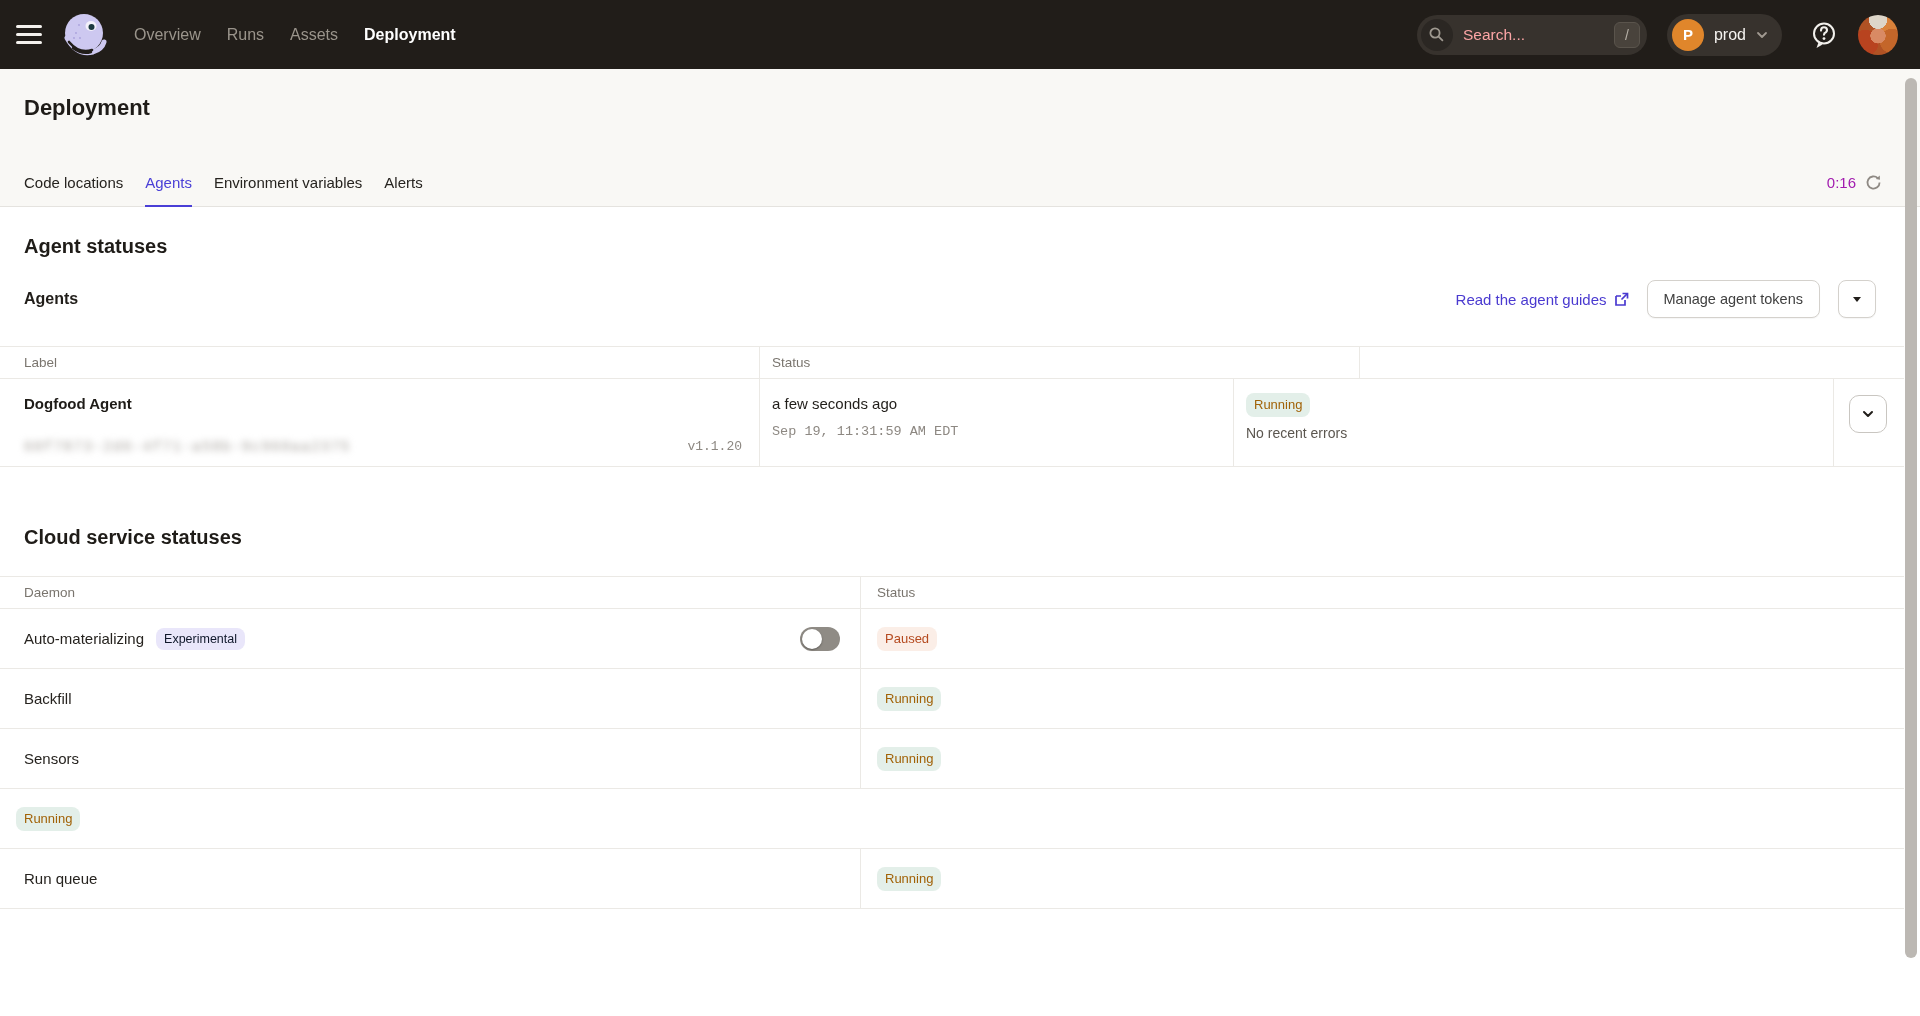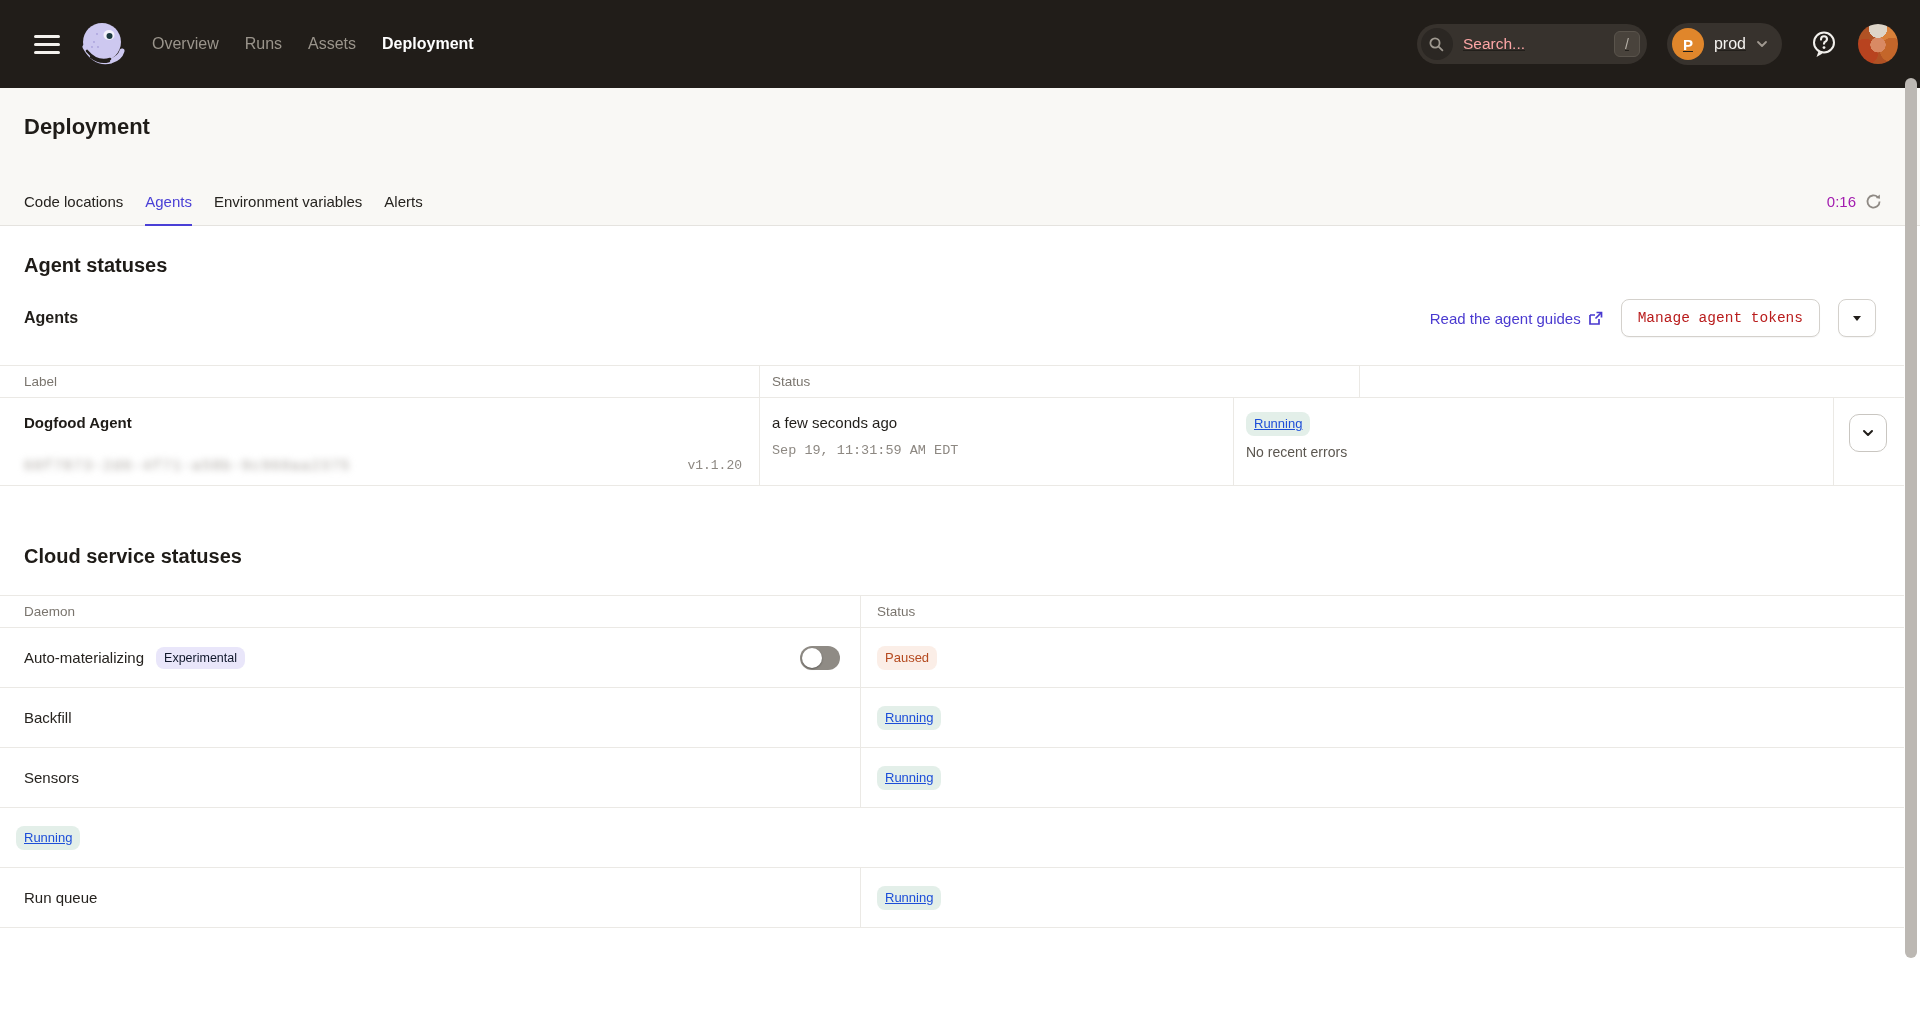--- a/index.html
+++ b/index.html
@@ -1,21 +1,21 @@
 <!DOCTYPE html>
 <html><head>
 <meta charset="utf-8">
 <style>
   * { margin:0; padding:0; box-sizing:border-box; }
   html,body { width:1920px; height:1016px; overflow:hidden; }
   body { font-family:"Liberation Sans", sans-serif; background:#ffffff; color:#211e1a; }
   .mono { font-family:"Liberation Mono","DejaVu Sans Mono",monospace; }
 
   
-  .topnav { height:88px; background:#211d19; display:flex; align-items:center; padding:0 22px 0 34px; position:relative;text-decoration:underline; }
+  .topnav { height:69px; background:#211d19; display:flex; align-items:center; padding:0 22px 0 16px; position:relative; }
   .hamburger { width:30px; height:30px; background:none; border:none; cursor:pointer; display:flex; flex-direction:column; justify-content:center; gap:5px; }
   .hamburger span { display:block; width:26px; height:3px; background:#f4f2ee; border-radius:2px; }
   .logo { margin-left:14px; width:48px; height:48px; display:flex; align-items:center; justify-content:center; cursor:pointer; }
   .navlinks { display:flex; align-items:center; gap:26px; margin-left:26px; }
   .navlink { font-size:16px; font-weight:500; color:#9a948b; text-decoration:none; cursor:pointer; }
   .navlink.active { color:#ffffff; font-weight:600; }
   .nav-right { margin-left:auto; display:flex; align-items:center; }
   .search { width:230px; height:40px; background:#37322d; border-radius:20px; display:flex; align-items:center; cursor:text; }
   .search-iconwrap { width:32px; height:32px; margin-left:4px; border-radius:50%; background:#2b2723; display:flex; align-items:center; justify-content:center; }
   .search-ph { margin-left:10px; font-size:15.5px; color:#fca5a5; }
@@ -42,41 +42,41 @@
   .refresh { position:absolute; right:38px; bottom:15px; display:flex; align-items:center; gap:9px; color:#a21caf; font-size:15px; }
   .refresh button { background:none; border:none; cursor:pointer; display:flex; }
 
   
   main { position:relative; }
   .section-title { margin:28px 24px 0; font-size:20px; font-weight:600; color:#1f1c18; }
   .toolbar { margin-top:21px; height:40px; padding:0 44px 0 24px; display:flex; align-items:center; justify-content:space-between; }
   .toolbar h3 { font-size:16px; font-weight:600; color:#211e1a; }
   .toolbar-right { display:flex; align-items:center; gap:18px; }
   .guide-link { display:flex; align-items:center; gap:7px; color:#4a3ad0; font-size:15px; text-decoration:none; cursor:pointer; }
-  .btn { height:38px; background:#ffffff; border:1px solid #d4d1cc; border-radius:8px; font-size:14.5px; font-family:Liberation Mono, monospace; color:#b91c1c; padding:0 16px; cursor:pointer; box-shadow:0 1px 1px rgba(0,0,0,0.04); }
+  .btn { height:38px; background:#ffffff; border:1px solid #d4d1cc; border-radius:8px; font-size:14.5px; font-family:Liberation Sans, sans-serif; color:#404040; padding:0 16px; cursor:pointer; box-shadow:0 1px 1px rgba(0,0,0,0.04); }
   .btn-caret { width:38px; padding:0; display:flex; align-items:center; justify-content:center; }
 
   .tbl { width:1904px; }
   .tbl-header { display:flex; border-top:1px solid #ebe9e5; border-bottom:1px solid #ebe9e5; height:33px; align-items:center; font-size:13.5px; color:#7a756e; }
   .cell-div { border-right:1px solid #ebe9e5; height:100%; display:flex; align-items:center; }
   .agents-tbl { margin-top:27px; }
   .agents-tbl .c1 { width:760px; padding-left:24px; }
   .agents-tbl .c2 { width:474px; padding-left:12px; }
   .agents-tbl .c3 { width:600px; padding-left:12px; }
   .agents-tbl .c4 { flex:1; }
   .agent-row { display:flex; border-bottom:1px solid #ebe9e5; height:88px; }
   .agent-row .cc { display:block; padding:0; position:relative; }
   .agent-name { position:absolute; top:16px; left:24px; font-size:15px; font-weight:700; color:#1f1c18; }
   .agent-line2 { position:absolute; top:60px; left:24px; right:17px; display:flex; justify-content:space-between; }
   .redacted { font-size:14px; letter-spacing:1.5px; color:#a39e98; filter:blur(3.5px); user-select:none; }
   .version { font-size:13px; color:#8d8882; }
   .hb-rel { position:absolute; top:16px; left:12px; font-size:15px; color:#211e1a; }
   .hb-ts { position:absolute; top:45px; left:12px; font-size:13.5px; color:#8d8882; }
   .badge { display:inline-block; padding:4px 8px; border-radius:8px; font-size:13px; line-height:16px; }
-  .badge-green { background:#e3efe9; color:#1d4ed8;text-decoration:underline; }
+  .badge-green { background:#e3efe9; color:#a16207; }
   .badge-red { background:#fbeee7; color:#b54a1f; }
   .badge-purple { background:#e9e6fa; color:#0f172a; font-size:12.5px; padding:3px 8px; }
   .agent-status-badge { position:absolute; top:14px; left:12px; }
   .agent-errors { position:absolute; top:46px; left:12px; font-size:14px; color:#5b564f; }
   .row-expander { margin:16px 0 0 15px; width:38px; height:38px; background:#fff; border:1px solid #c9c6c1; border-radius:10px; cursor:pointer; display:flex; align-items:center; justify-content:center; }
 
   .cloud-tbl { margin-top:27px; }
   .cloud-tbl .d1 { width:861px; padding-left:24px; }
   .cloud-tbl .d2 { flex:1; padding-left:16px; }
   .cloud-row { display:flex; border-bottom:1px solid #ebe9e5; height:60px; align-items:stretch; }

